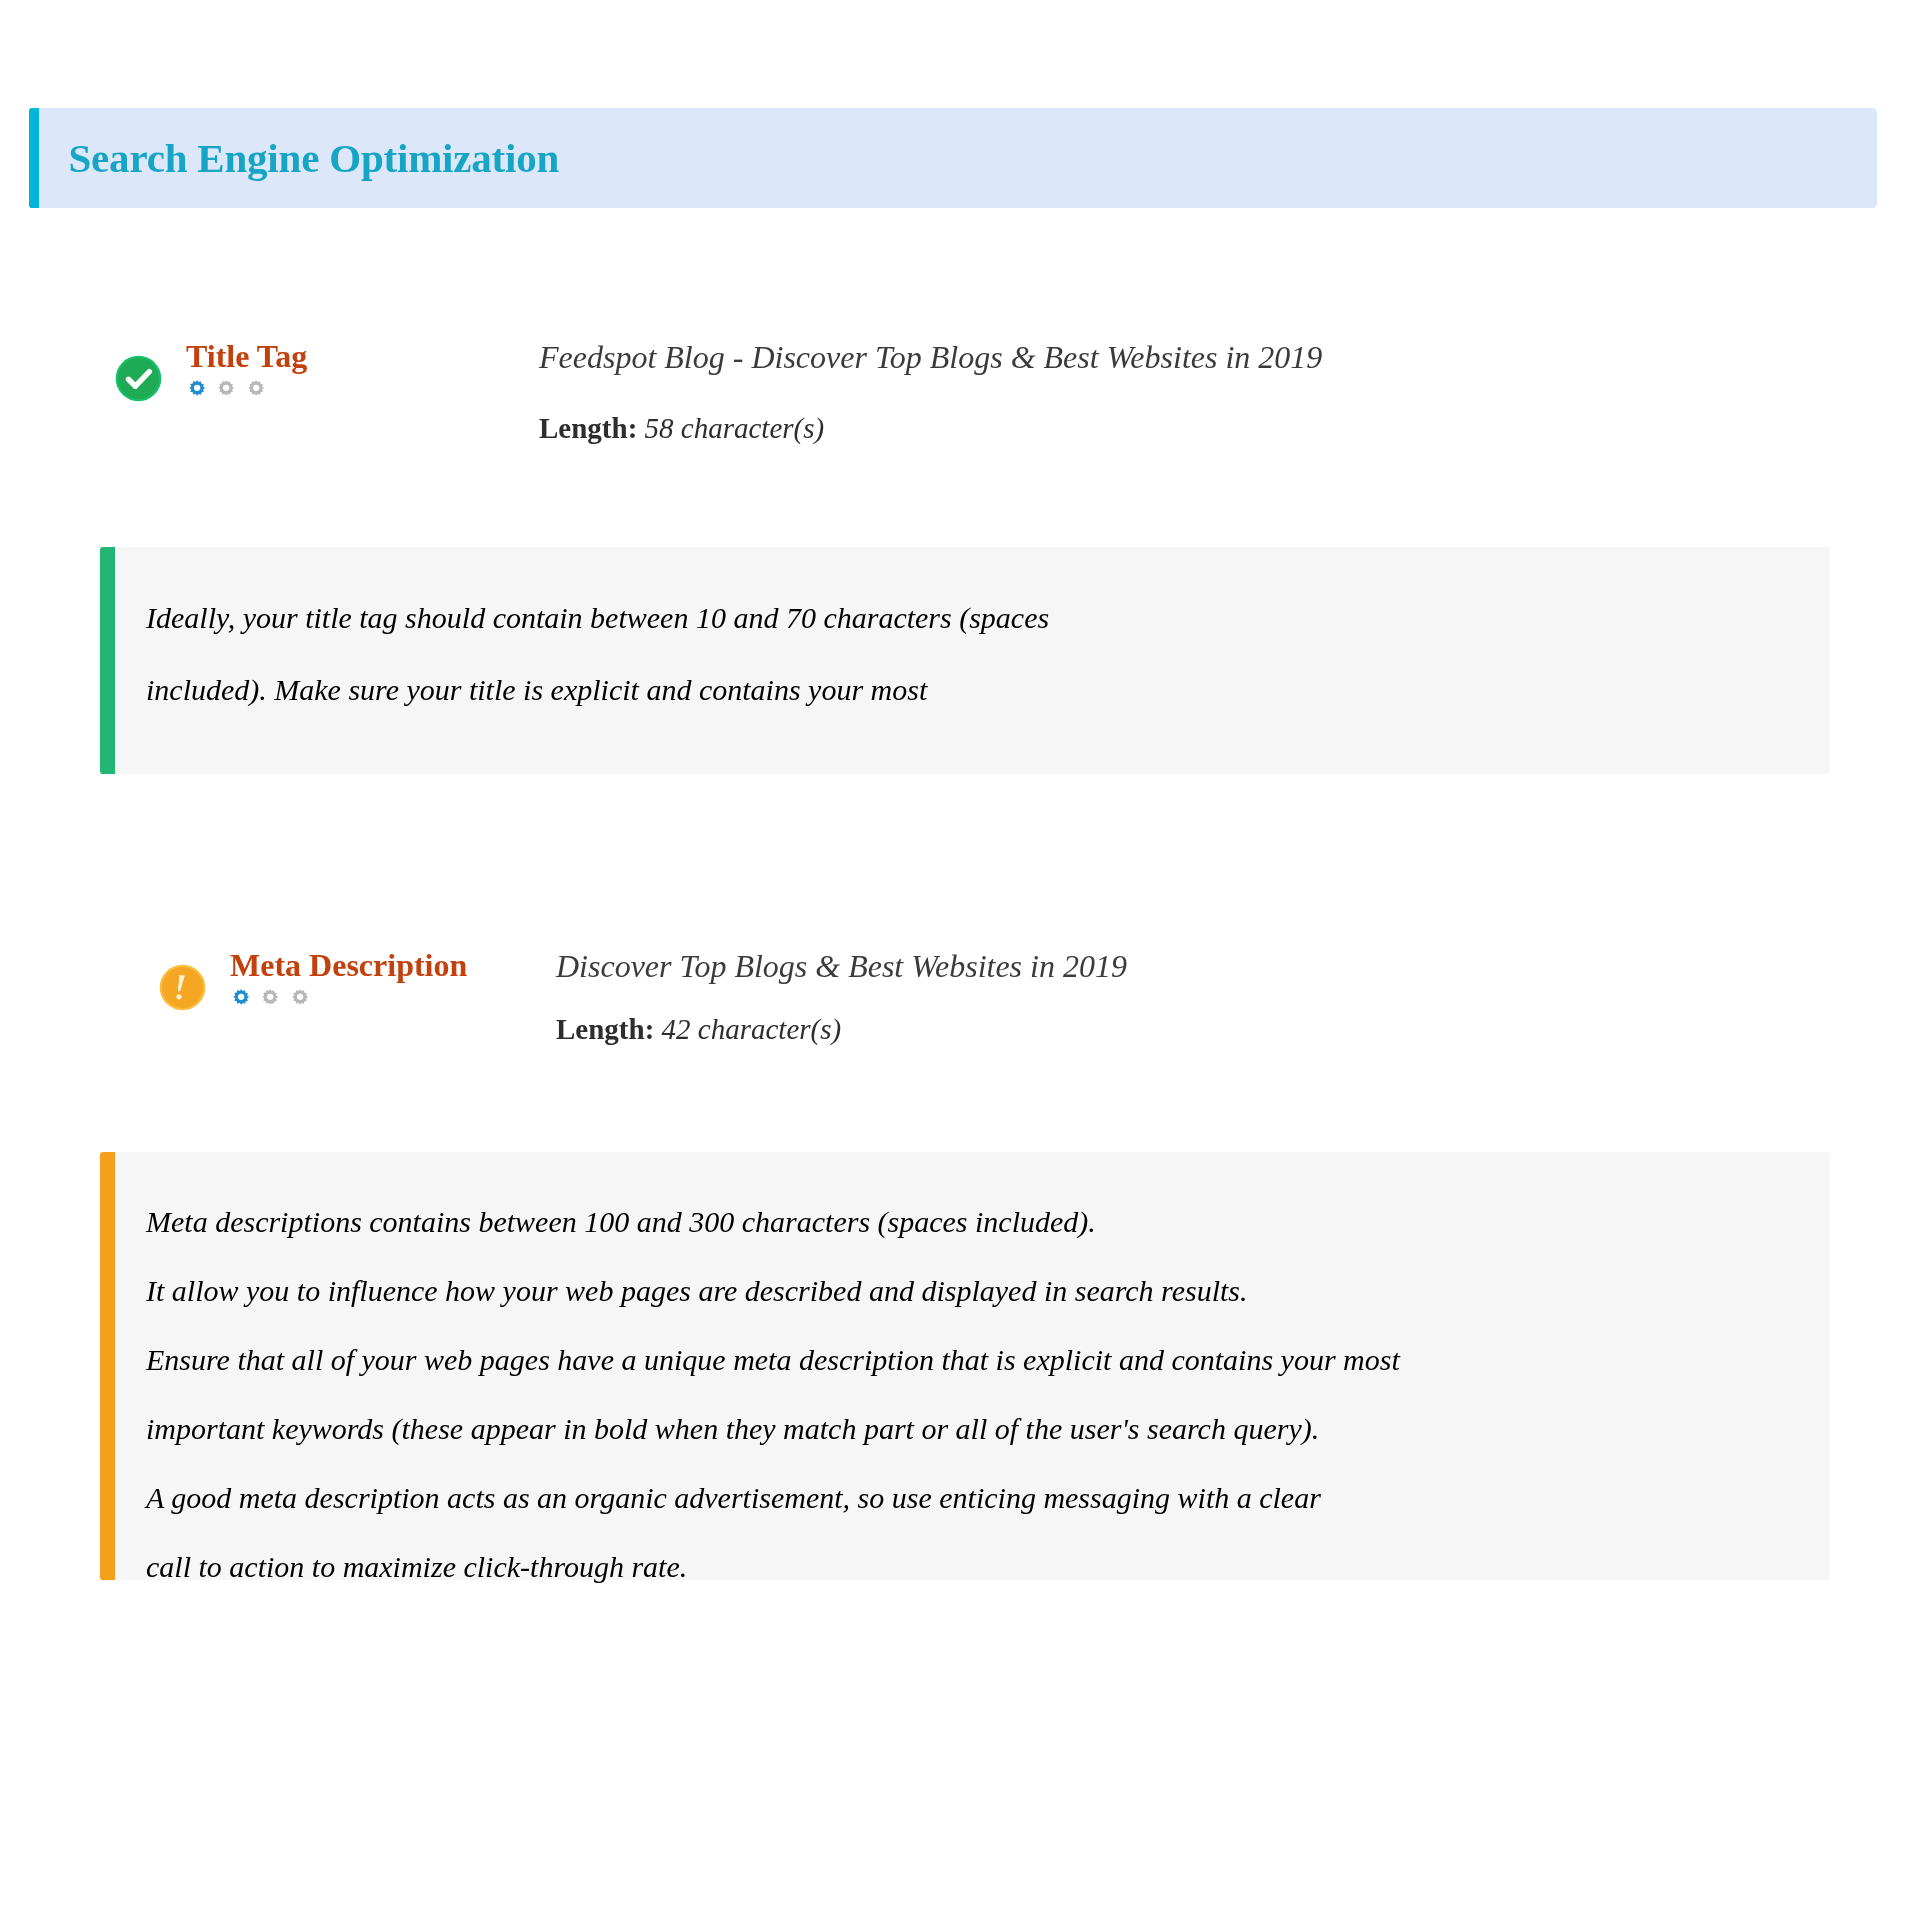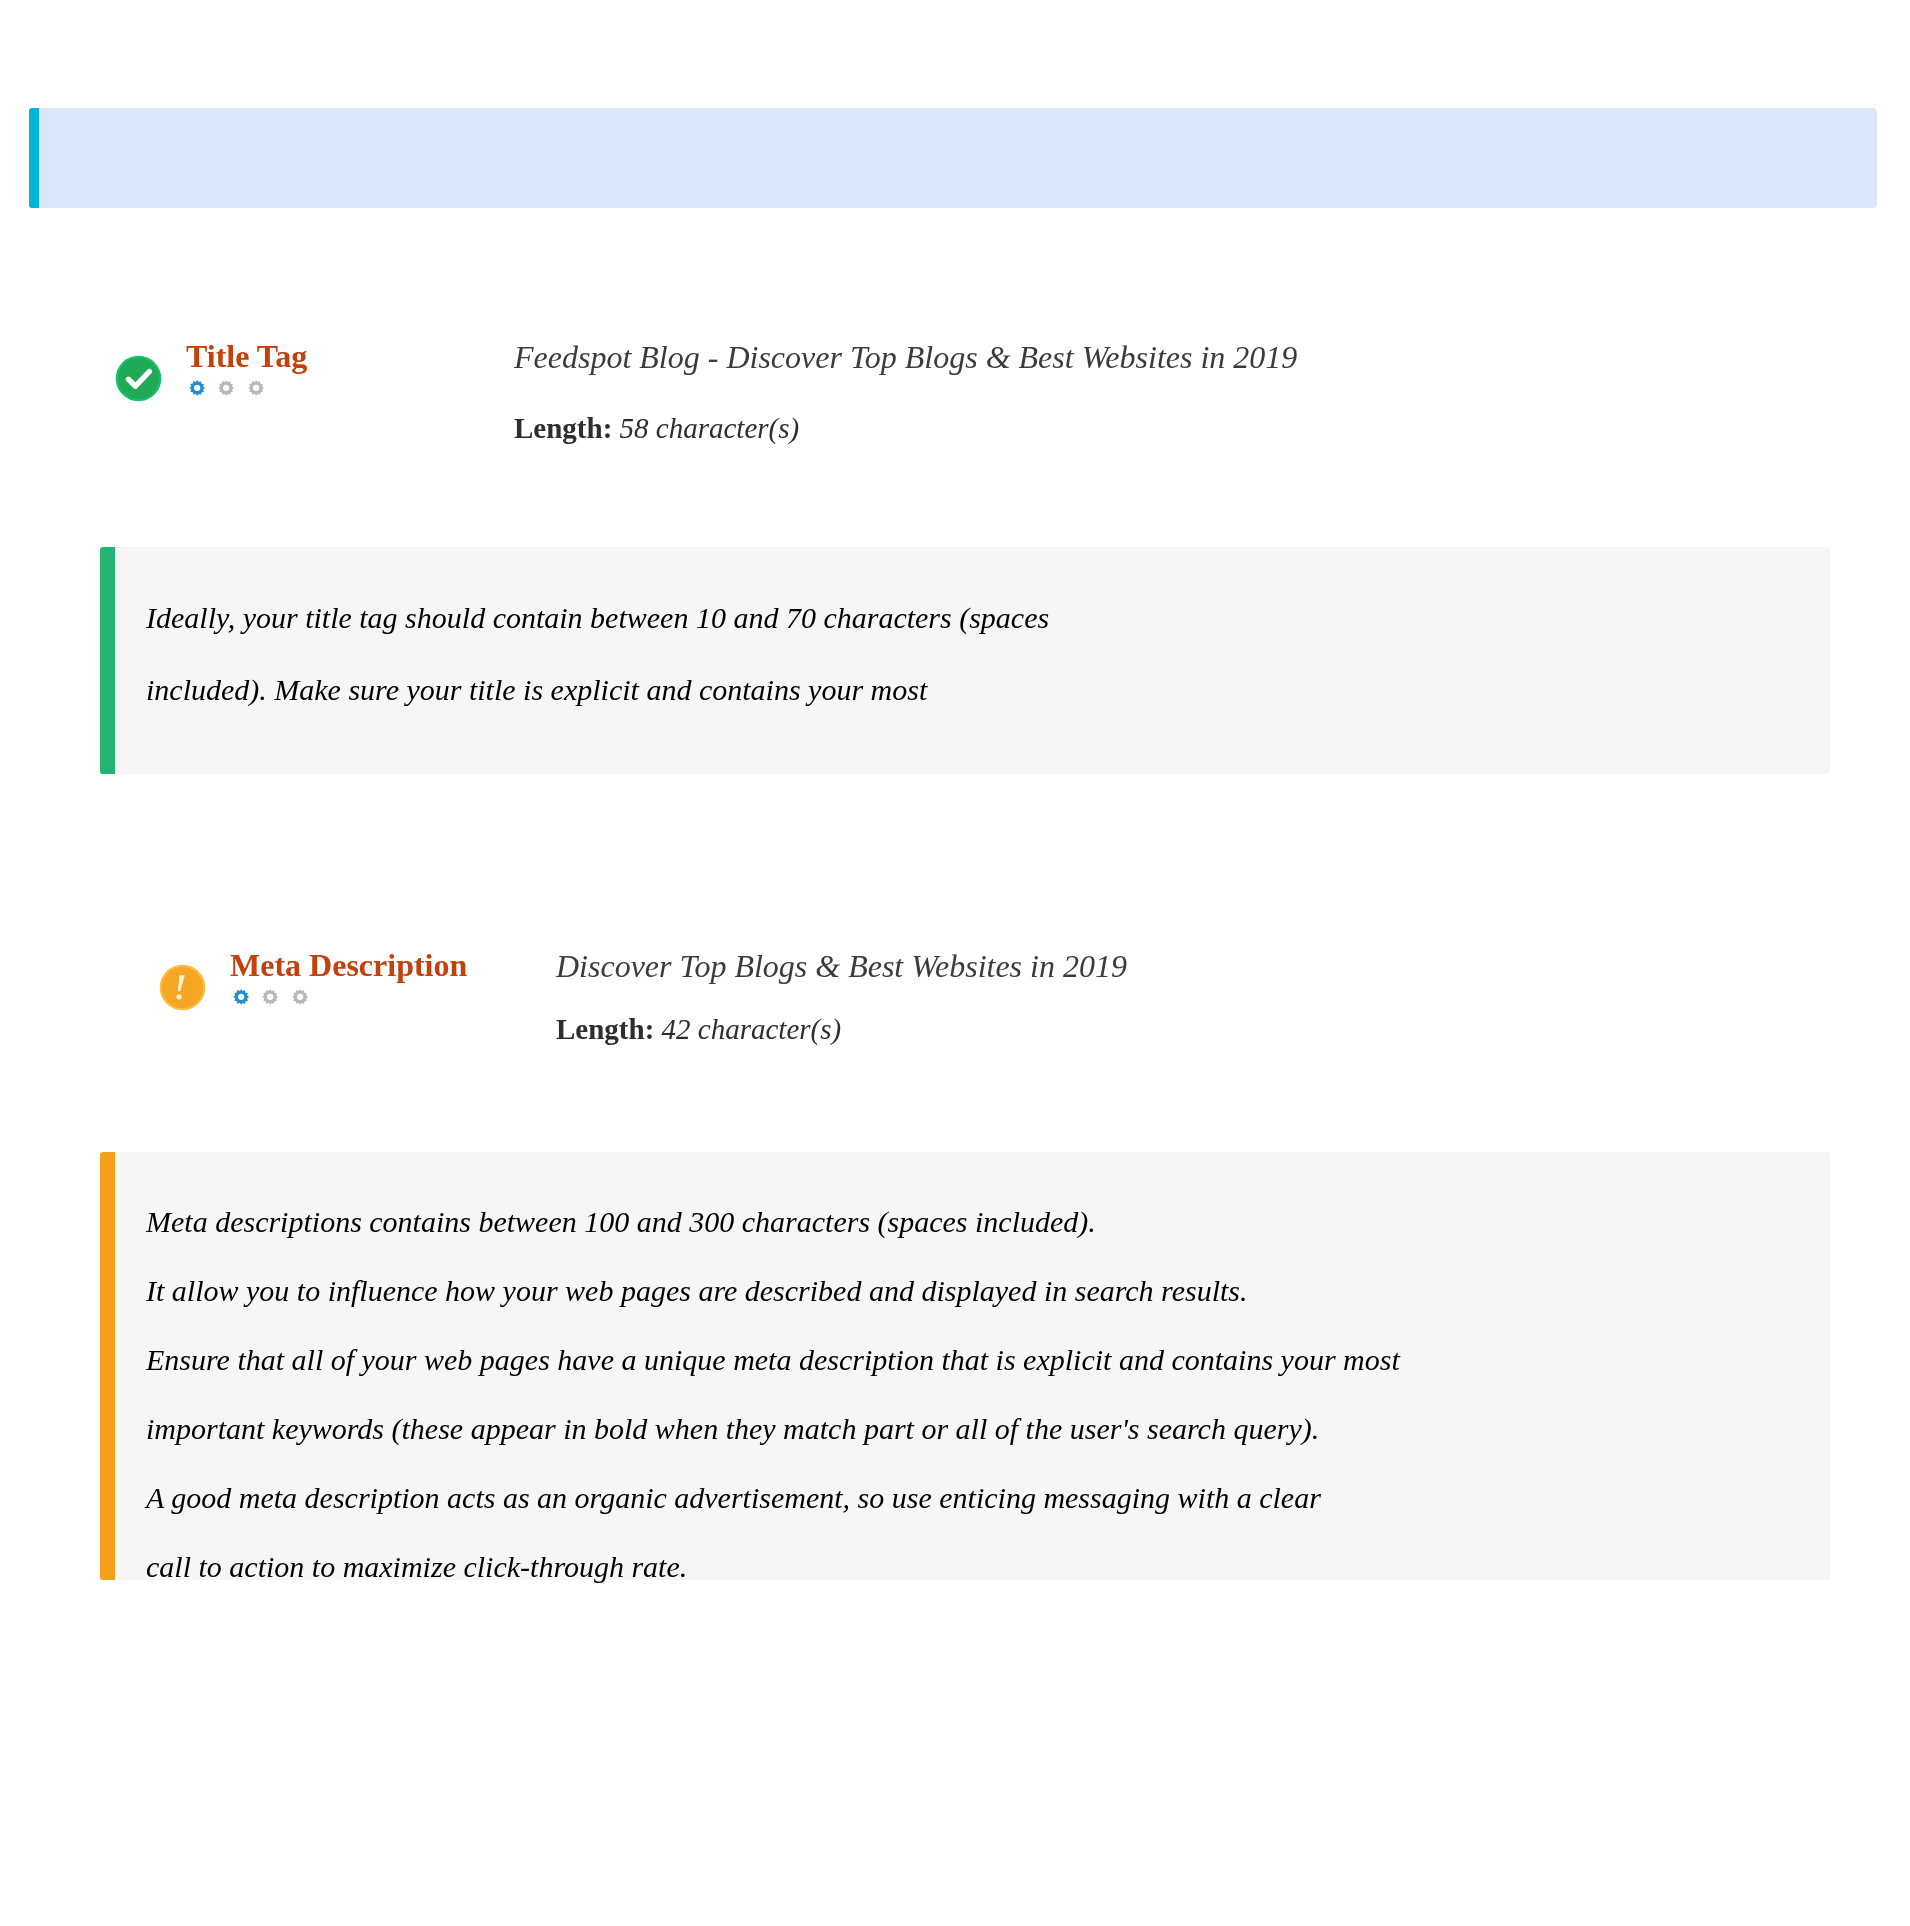--- a/index.html
+++ b/index.html
@@ -88,21 +88,21 @@
   .gear-row {
     margin-top: 3.1px;
     display: flex;
     gap: 7px;
     align-items: center;
   }
   .gear-row svg { display: block; width: 22.3px; height: 22.3px; }
 
   .value-block {
     position: absolute;
-    left: 514px;
+    left: 539px;
     top: 0;
     width: 1310px;
   }
   .value-text {
     font-style: italic;
     font-size: 32px;
     color: #3b3b3b;
     line-height: 1.15;
     white-space: nowrap;
   }
@@ -161,20 +161,21 @@
     line-height: 69px;
     white-space: nowrap;
   }
   #tip-title-tag .tip-line { line-height: 72px; }
 </style>
 </head>
 <body>
 
 <div class="seo-header">
   <div class="seo-header-bar"></div>
+  <div class="seo-header-title">Search Engine Optimization</div>
 </div>
 
 <div class="section" id="section-title-tag">
   <div class="section-head">
 
     <span class="status-icon">
       <svg viewBox="0 0 66 66" xmlns="http://www.w3.org/2000/svg">
         <circle cx="33" cy="33" r="28" fill="#1faa55"></circle>
         <circle cx="33" cy="33" r="28" fill="none" stroke="#19c06a" stroke-width="3"></circle>
         <path d="M20 34 L29 43 L47 24" fill="none" stroke="#ffffff" stroke-width="7" stroke-linecap="round" stroke-linejoin="round"></path>

